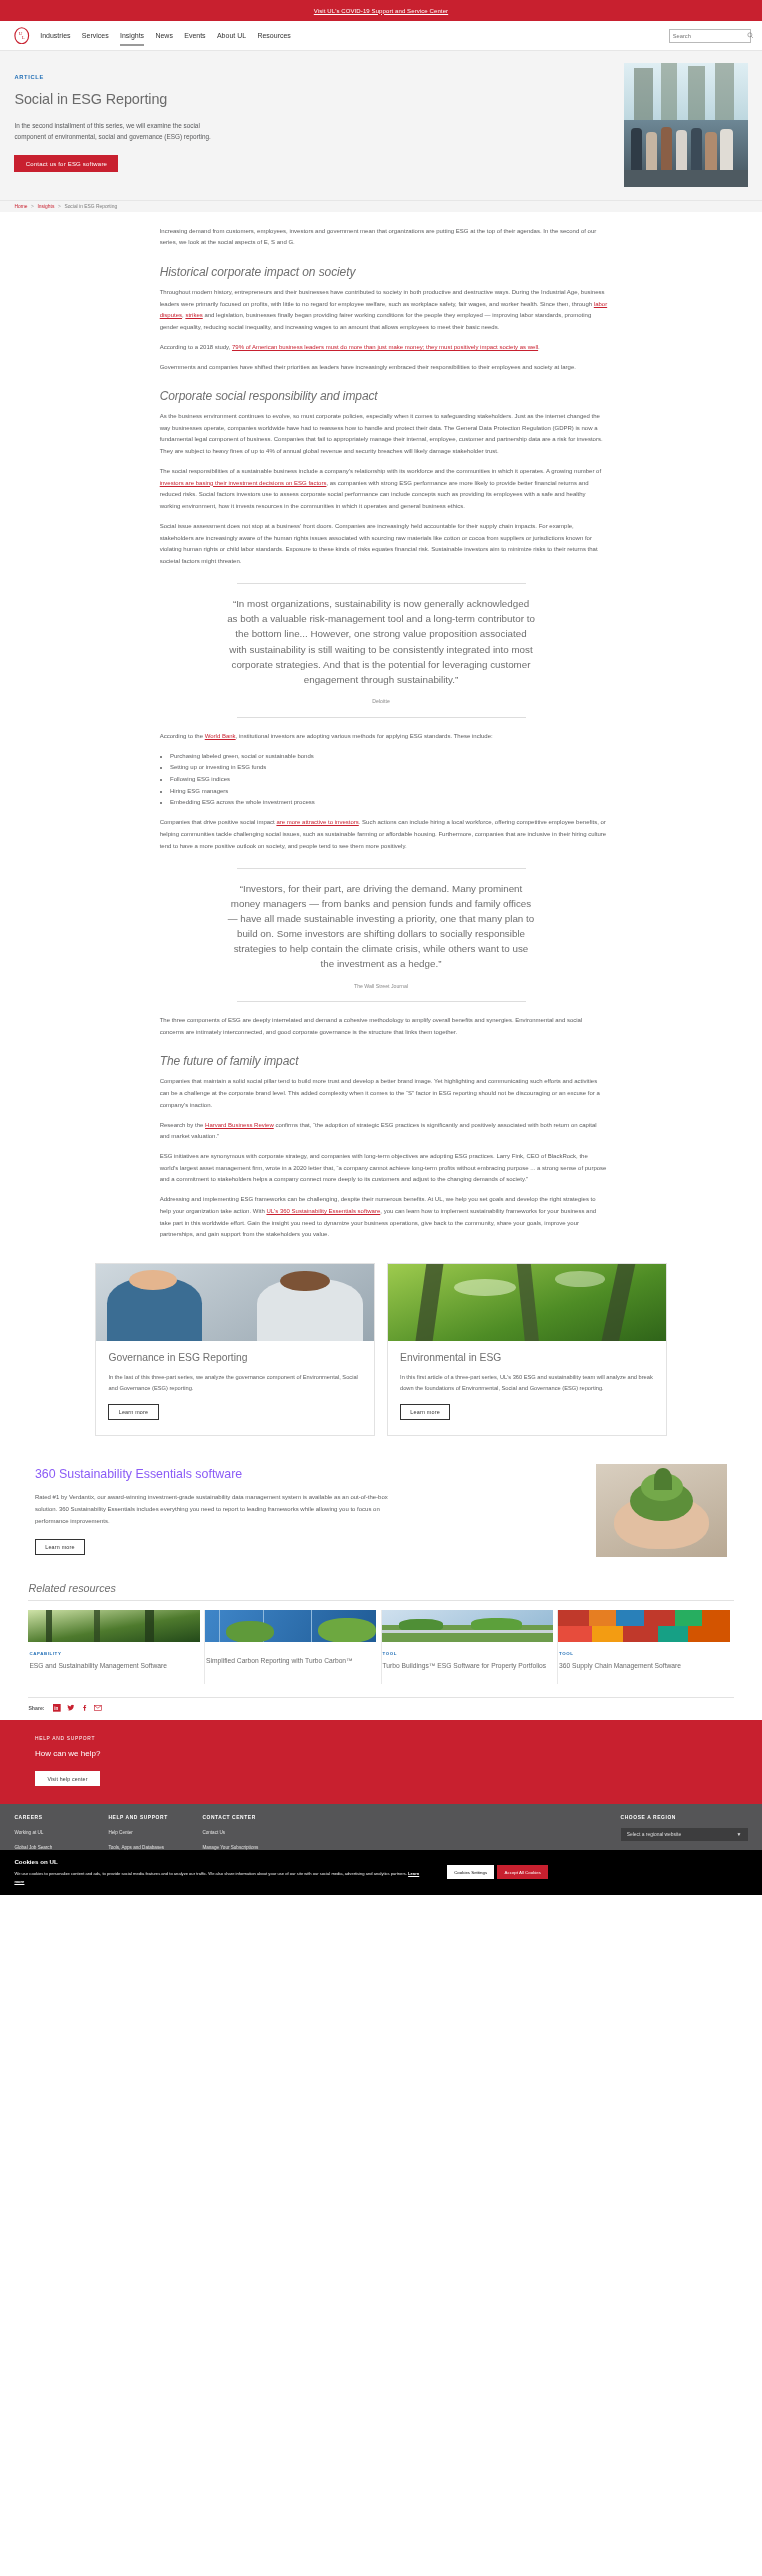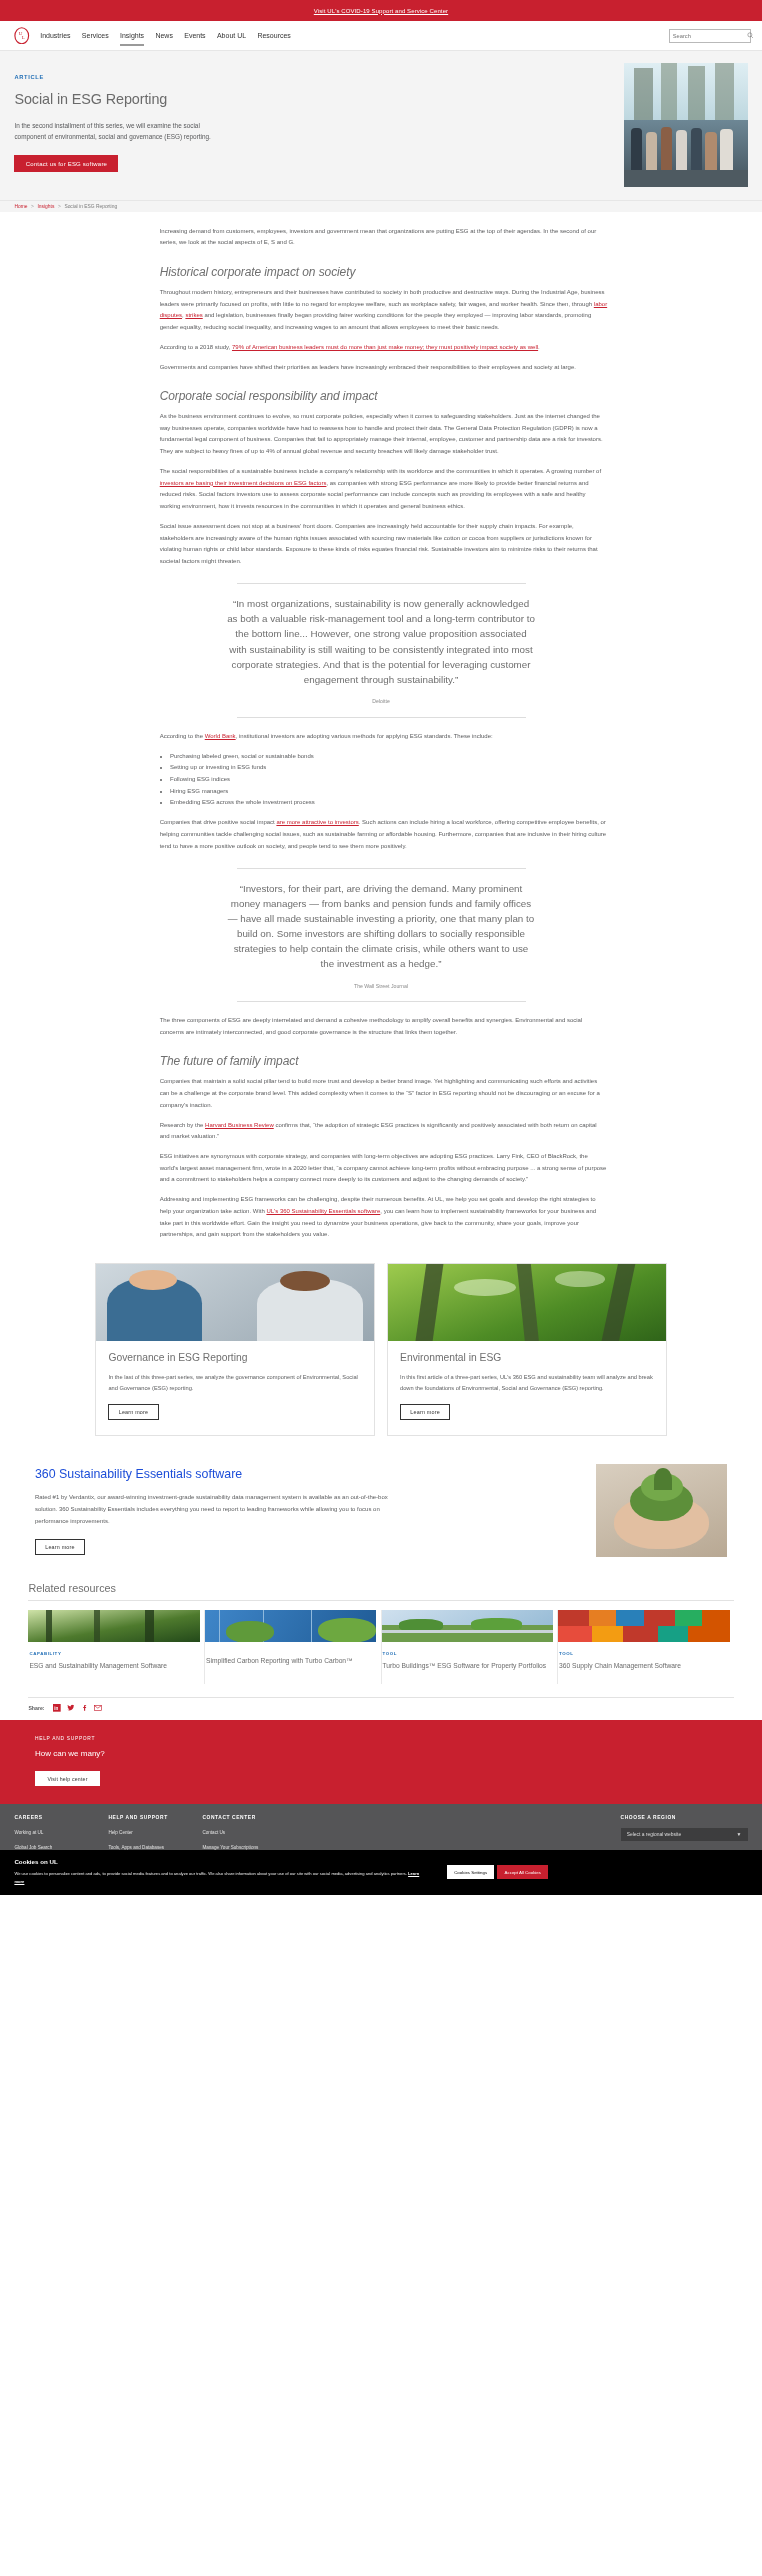--- a/index.html
+++ b/index.html
@@ -62,27 +62,27 @@
   .card{flex:1;border:0.5px solid #e2e2e2;background:#fff;}
   .card .img{height:77px;position:relative;overflow:hidden;}
   .card .body{padding:11.3px 12.4px 14.4px;}
   .card h3{font-size:10.3px;font-weight:400;color:#6f6f6f;margin-bottom:9.3px;}
   .card p{font-size:5.7px;line-height:1.9;color:#5b5c5e;margin-bottom:10.3px;}
   .btn-out{display:inline-block;border:0.5px solid #333;color:#333;font-size:5.4px;padding:4.1px 9.3px;letter-spacing:0.2px;}
 
   
   .promo{display:flex;width:721px;margin:28px auto 0;gap:17.5px;align-items:flex-start;}
   .promo-left{flex:1;padding-left:14.4px;padding-top:3.1px;}
-  .promo-left h2{font-size:12.4px;font-weight:400;color:#1d4ed8;margin-bottom:11.3px;}
+  .promo-left h2{font-size:12.4px;font-weight:400;color:#8b5cf6;margin-bottom:11.3px;}
   .promo-left p{font-size:6px;line-height:1.95;color:#5b5c5e;margin-bottom:11.3px;max-width:361px;}
   .promo-img{width:131px;flex:0 0 131px;height:93px;position:relative;overflow:hidden;margin-right:14.4px;}
 
   
   .related{width:734px;margin:25px auto 0;padding:0 14.4px;}
-  .related h2{font-size:10.8px;font-weight:400;color:#6f6f6f;margin-bottom:6.2px;}
+  .related h2{font-size:10.8px;font-weight:400;color:#6f6f6f;margin-bottom:6.2px;font-style:italic;}
   .related .hr{height:0.5px;background:#e2e2e2;margin-bottom:9.3px;}
   .rgrid{display:flex;gap:0;}
   .rcard{flex:1;border-right:0.5px solid #e8e8e8;padding-right:0;}
   .rcard:last-child{border-right:0;}
   .rcard .img{height:32px;margin:0 4.1px 0 0;position:relative;overflow:hidden;}
   .rcard .rbody{padding:9.3px 9.3px 13.4px 1px;}
   .rcard .tag{color:#1f6db5;font-size:4.4px;letter-spacing:0.6px;font-weight:600;margin-bottom:5.2px;}
   .rcard .rt{font-size:6.7px;line-height:1.45;color:#6b6b6b;font-weight:400;}
 
   
@@ -384,21 +384,21 @@
     <svg class="sico" viewBox="0 0 24 24">
         <rect x="1" y="5" width="22" height="15" fill="none" stroke="#c8202f" stroke-width="2"></rect>
         <path d="M1 5l11 8 11-8" fill="none" stroke="#c8202f" stroke-width="2"></path>
       </svg>
   </div>
 </div>
 
 <div class="git">
   <div class="git-r">
     <div class="eyebrow2">HELP AND SUPPORT</div>
-    <h3>How can we many?</h3>
+    <h3>How can we help?</h3>
     <a class="btn-white">Visit help center</a>
   </div>
 </div>
 
 <div class="foot">
   <div class="fcol">
     <h4>CAREERS</h4>
     <a>Working at UL</a>
     <a>Global Job Search</a>
   </div>

